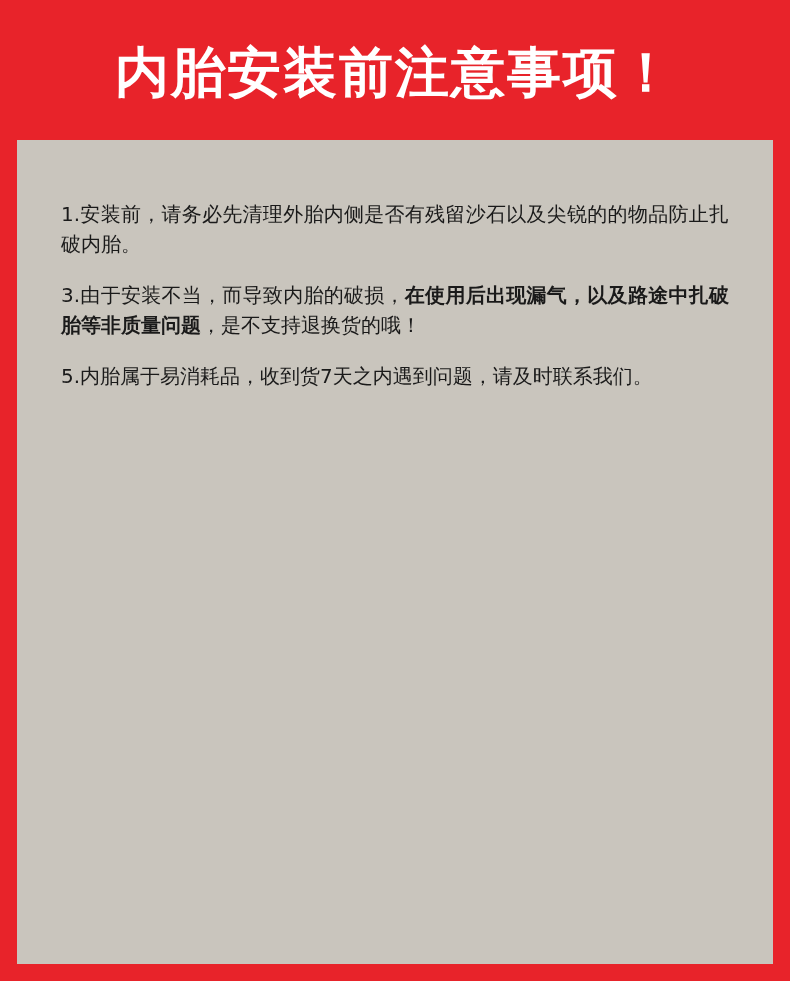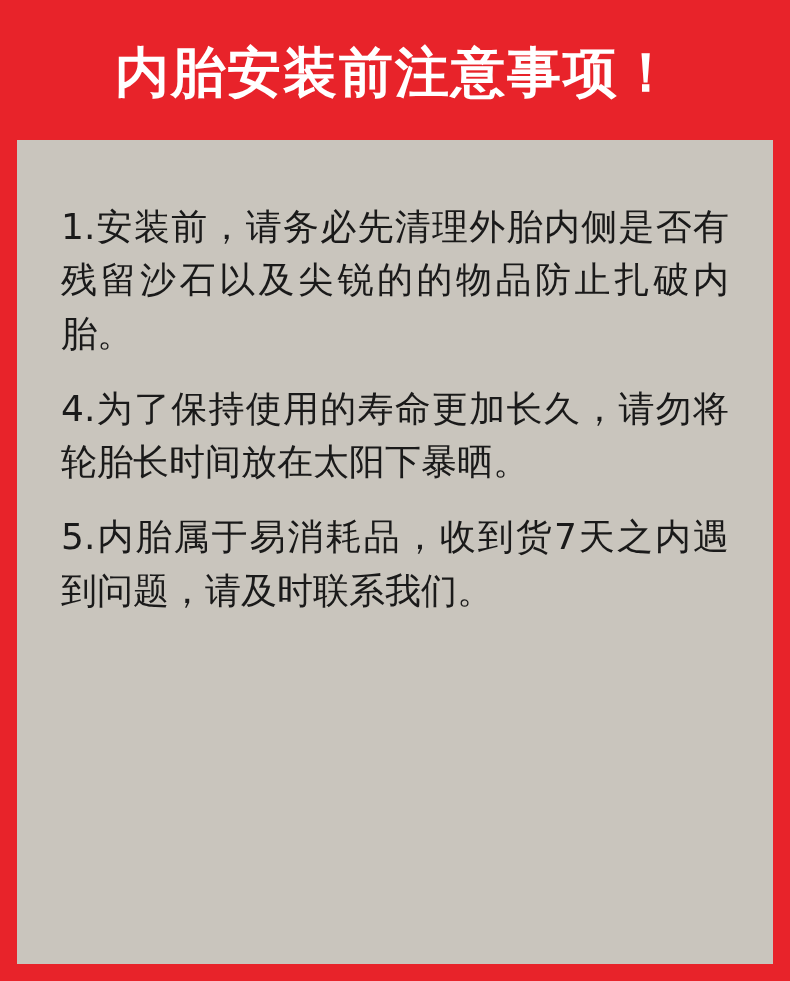--- a/index.html
+++ b/index.html
@@ -43,21 +43,21 @@
     left: 17px;
     top: 140px;
     width: 756px;
     height: 824px;
     background: #c9c5bd;
     box-sizing: border-box;
     padding: 60px 44px 30px 44px;
   }
   .para {
     color: #1a1a1a;
-    font-size: 36px;
+    font-size: 20px;
     line-height: 1.48;
     margin: 0 0 22px 0;
     text-align: justify;
     letter-spacing: 0px;
   }
   .para:last-child {
     margin-bottom: 16px;
   }
   .para b {
     font-weight: bold;
@@ -70,19 +70,19 @@
 
   <div class="title-bar">
     <div class="title-text">内胎安装前注意事项！</div>
   </div>
 
   <div class="content-panel">
 
     <p class="para">1.安装前，请务必先清理外胎内侧是否有残留沙石以及尖锐的的物品防止扎破内胎。</p>
 
 
+    <p class="para"><span>3.由于安装不当，而导致内胎的破损，</span><b>在使用后出现漏气，以及路途中扎破胎等非质量问题</b><span>，是不支持退换货的哦！</span></p>
 
-    <p class="para">4.为了保持使用的寿命更加长久，请勿将轮胎长时间放在太阳下暴晒。</p>
 
     <p class="para">5.内胎属于易消耗品，收到货7天之内遇到问题，请及时联系我们。</p>
 
   </div>
 </div>
 
 </body></html>

